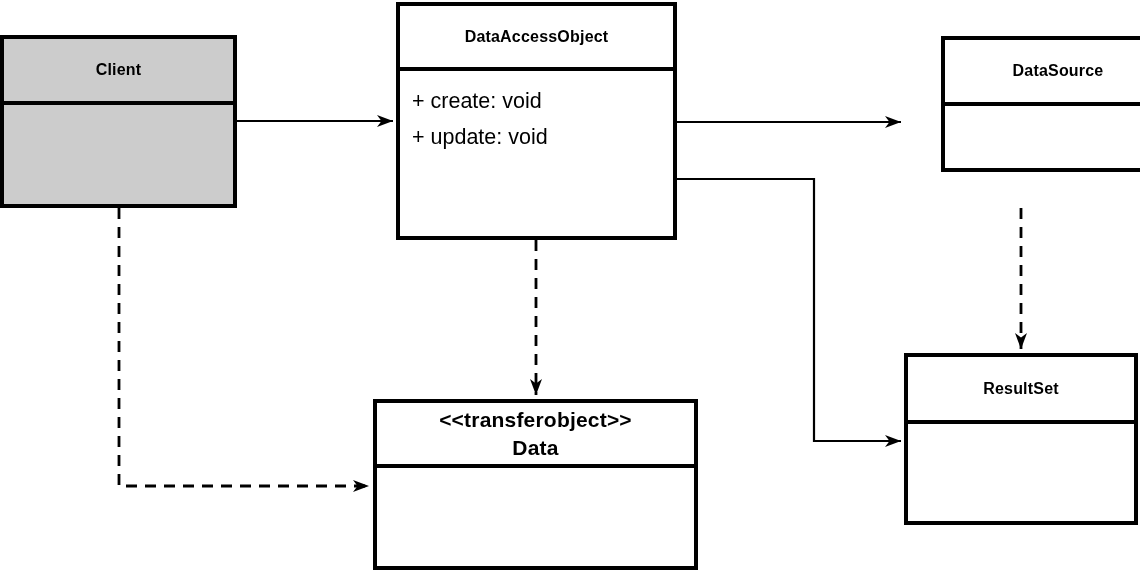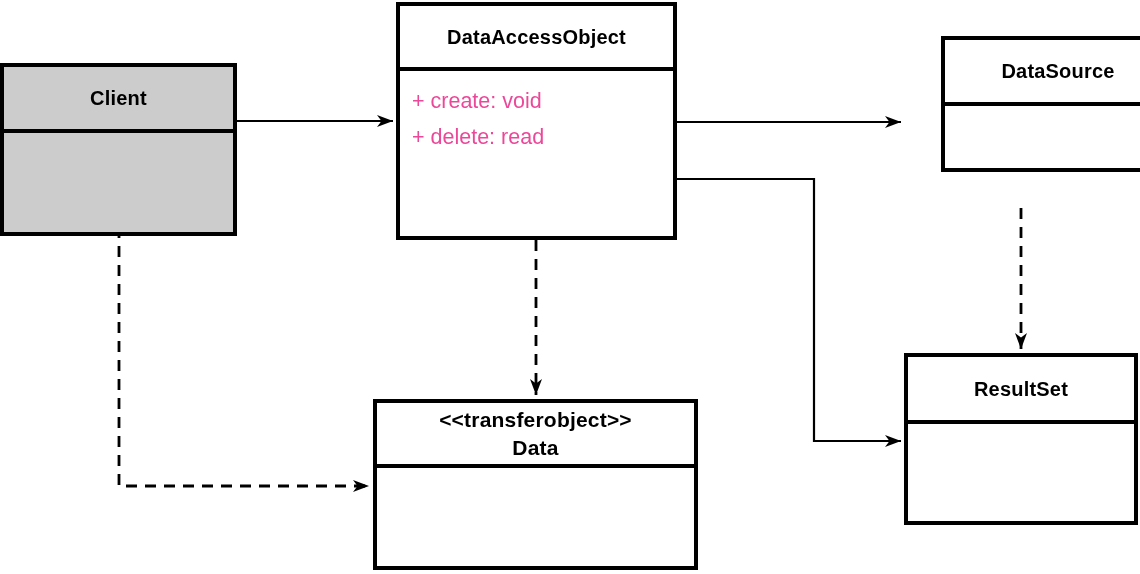--- a/index.html
+++ b/index.html
@@ -24,43 +24,43 @@
     pointer-events: none;
   }
   .uml-box {
     position: absolute;
     box-sizing: border-box;
     border: 4px solid #000000;
     background: #ffffff;
     display: flex;
     flex-direction: column;
   }
-  .uml-box.gray { background: #cccccc; margin-top: 28px; }
+  .uml-box.gray { background: #cccccc; }
   .uml-title {
     box-sizing: border-box;
     border-bottom: 4px solid #000000;
     display: flex;
     flex-direction: column;
     align-items: center;
     justify-content: center;
     font-weight: bold;
-    font-size: 20px;
+    font-size: 16px;
     color: #000000;
     letter-spacing: 0.2px;
     text-align: center;
   }
   .uml-title .line { line-height: 28px; }
   .uml-body {
     flex: 1;
     box-sizing: border-box;
   }
   .methods {
     padding: 12px 10px 0 12px;
     font-size: 21.5px;
-    color: #ec4899;
+    color: #000000;
     font-weight: normal;
   }
   .method-line {
     line-height: 36px;
     white-space: nowrap;
   }
 
   
   #box-client     { left: 0px;   top: 35px;  width: 237px; height: 173px; }
   #box-client .uml-title { height: 66px; }
@@ -104,21 +104,21 @@
     </div>
     <div class="uml-body"></div>
   </div>
 
   <div class="uml-box" id="box-dao">
     <div class="uml-title">
       <span class="line">DataAccessObject</span>
     </div>
     <div class="uml-body methods">
       <div class="method-line">+ create: void</div>
-      <div class="method-line">+ delete: read</div>
+      <div class="method-line">+ update: void</div>
     </div>
   </div>
 
   <div class="uml-box" id="box-datasource">
     <div class="uml-title">
       <span class="line">DataSource</span>
     </div>
     <div class="uml-body"></div>
   </div>
 

